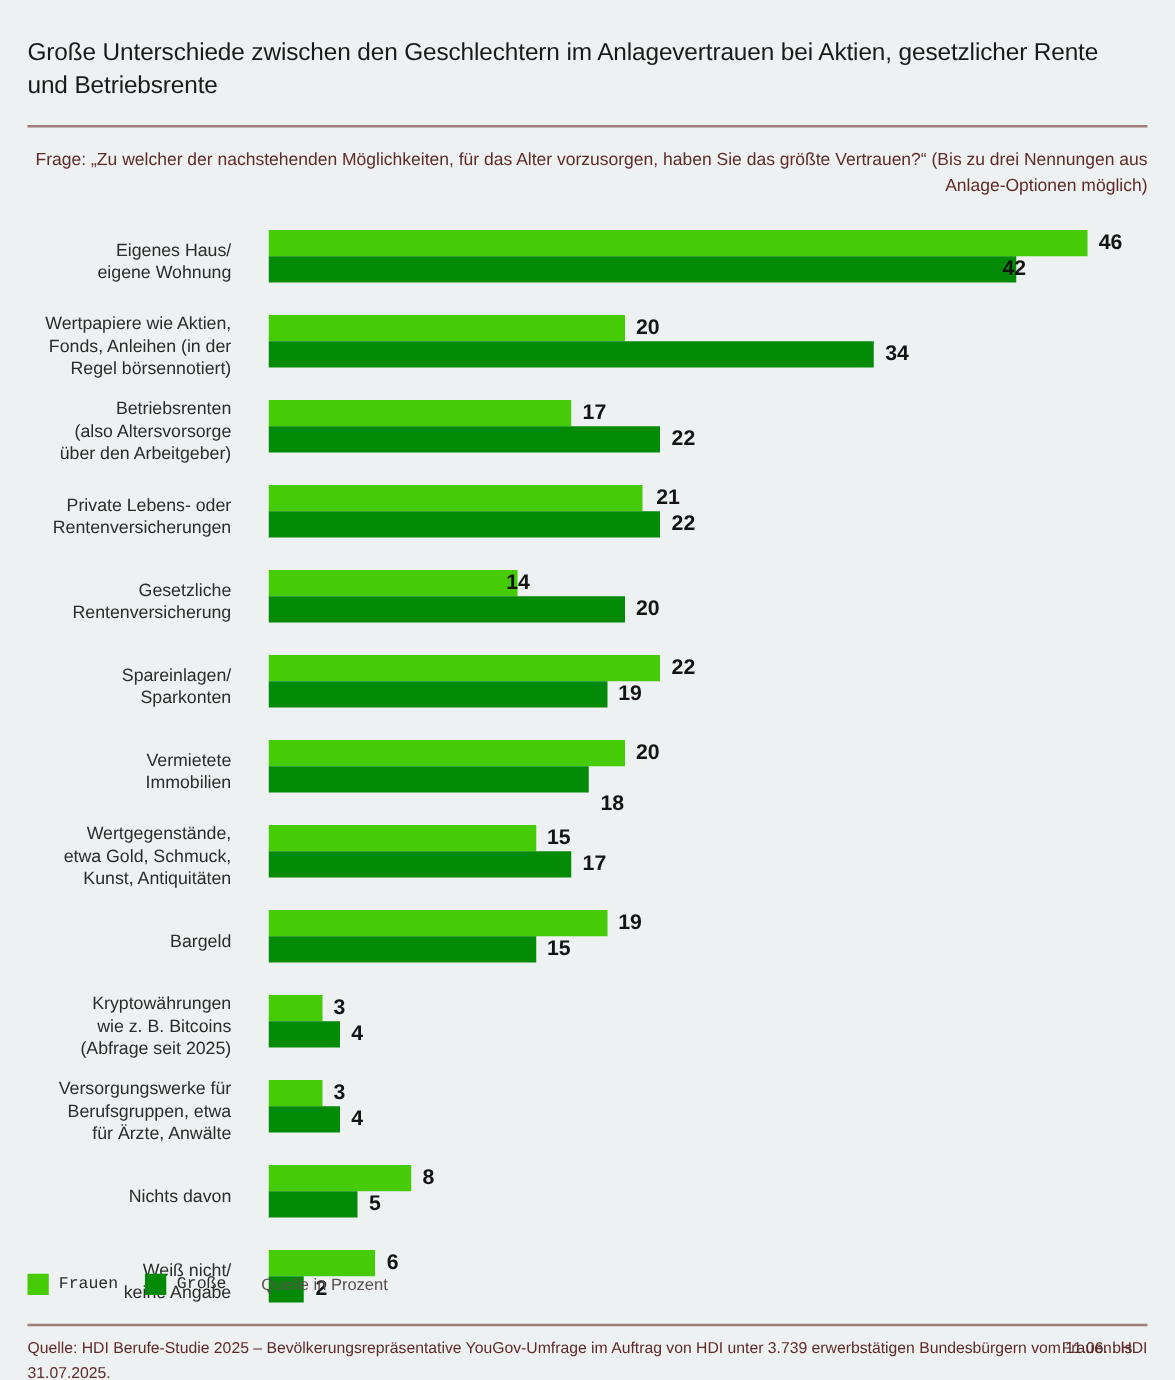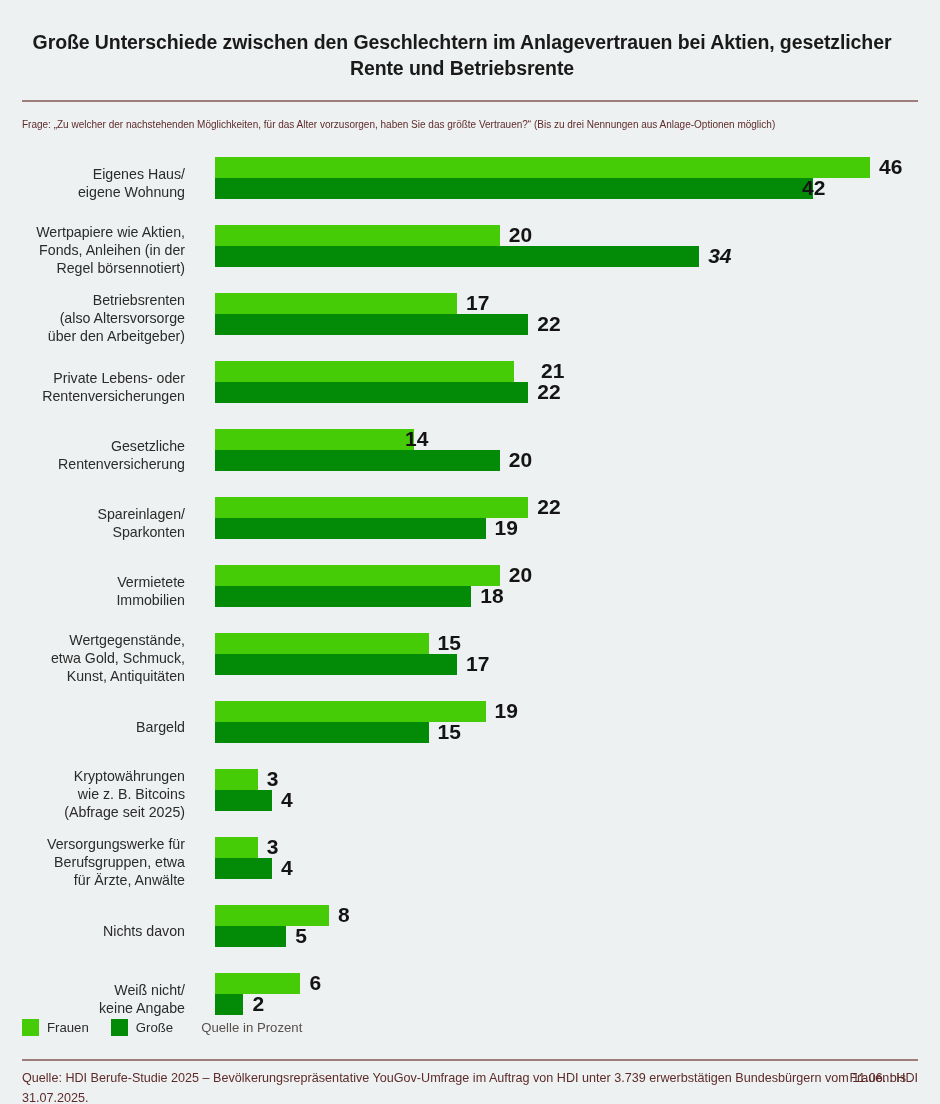--- a/index.html
+++ b/index.html
@@ -20,39 +20,39 @@
     height: 1104px;
     background: #eef1f1;
     box-sizing: border-box;
     padding: 0 22px;
     position: relative;
   }
 
   
   .title {
     font-size: 19.5px;
-    font-weight: bold;
+    font-weight: normal;
     line-height: 1.32;
     color: #1a1a1a;
     padding-top: 17px;
     letter-spacing: -0.1px;
     max-width: 880px;
-    text-align: center;
   }
   .rule {
     height: 2px;
     background: #9e7d7d;
     margin-top: 18px;
     margin-bottom: 0;
   }
   .question {
     color: #5e2b2b;
-    font-size: 10px;
+    font-size: 14px;
     line-height: 1.5;
     padding-top: 15px;
+    text-align: right;
   }
 
   
   .chart {
     position: relative;
     margin-top: 17px;
     height: 820px;
   }
   .row {
     position: relative;
@@ -86,40 +86,41 @@
     left: 0;
     top: 0;
     height: 21px;
   }
   .bar.frauen { background: #45cc06; }
   .bar.maenner { background: #038a06; }
   .bar-value {
     position: absolute;
     top: 50%;
     transform: translateY(-50%);
-    font-size: 21px;
+    font-size: 17px;
     font-weight: bold;
     color: #141414;
     white-space: nowrap;
   }
 
   
   .legend {
     position: absolute;
     left: 22px;
     top: 1006px;
     display: flex;
     align-items: center;
     gap: 0;
     font-size: 13.2px;
   }
   .legend-item {
     display: flex;
-    align-items: center;
+    align-items: flex-start;
     margin-right: 22px;
+    font-family: Liberation Mono, monospace;
   }
   .swatch {
     width: 17px;
     height: 17px;
     margin-right: 8px;
     display: inline-block;
   }
   .swatch.frauen { background: #45cc06; }
   .swatch.maenner { background: #038a06; }
   .legend-label { color: #2b2b2b; }
@@ -190,21 +191,21 @@
         <div class="row-label">Wertpapiere wie Aktien,
 Fonds, Anleihen (in der
 Regel börsennotiert)</div>
         <div class="bars">
           <div class="bar-line">
             <div class="bar frauen" style="width: 284.8px; background: rgb(69, 204, 6);"></div>
             <span class="bar-value" style="left: 293.8px;">20</span>
           </div>
           <div class="bar-line">
             <div class="bar maenner" style="width: 484.16px; background: rgb(3, 138, 6);"></div>
-            <span class="bar-value" style="left: 493.16px; font-style: italic;">34</span>
+            <span class="bar-value" style="left: 493.16px;">34</span>
           </div>
         </div>
       </div>
       <div class="row">
         <div class="row-label">Betriebsrenten
 (also Altersvorsorge
 über den Arbeitgeber)</div>
         <div class="bars">
           <div class="bar-line">
             <div class="bar frauen" style="width: 242.08px; background: rgb(69, 204, 6);"></div>
@@ -215,21 +216,21 @@
             <span class="bar-value" style="left: 322.28px;">22</span>
           </div>
         </div>
       </div>
       <div class="row">
         <div class="row-label">Private Lebens- oder
 Rentenversicherungen</div>
         <div class="bars">
           <div class="bar-line">
             <div class="bar frauen" style="width: 299.04px; background: rgb(69, 204, 6);"></div>
-            <span class="bar-value" style="left: 326px;">21</span>
+            <span class="bar-value" style="left: 310px;">21</span>
           </div>
           <div class="bar-line">
             <div class="bar maenner" style="width: 313.28px; background: rgb(3, 138, 6);"></div>
             <span class="bar-value" style="left: 322.28px;">22</span>
           </div>
         </div>
       </div>
       <div class="row">
         <div class="row-label">Gesetzliche
 Rentenversicherung</div>
@@ -261,21 +262,21 @@
       <div class="row">
         <div class="row-label">Vermietete
 Immobilien</div>
         <div class="bars">
           <div class="bar-line">
             <div class="bar frauen" style="width: 284.8px; background: rgb(69, 204, 6);"></div>
             <span class="bar-value" style="left: 293.8px;">20</span>
           </div>
           <div class="bar-line">
             <div class="bar maenner" style="width: 256.32px; background: rgb(3, 138, 6);"></div>
-            <span class="bar-value" style="left: 265.32px;">18</span>
+            <span class="bar-value" style="left: 265.32px; margin-top: 20px;">18</span>
           </div>
         </div>
       </div>
       <div class="row">
         <div class="row-label">Wertgegenstände,
 etwa Gold, Schmuck,
 Kunst, Antiquitäten</div>
         <div class="bars">
           <div class="bar-line">
             <div class="bar frauen" style="width: 213.6px; background: rgb(69, 204, 6);"></div>

